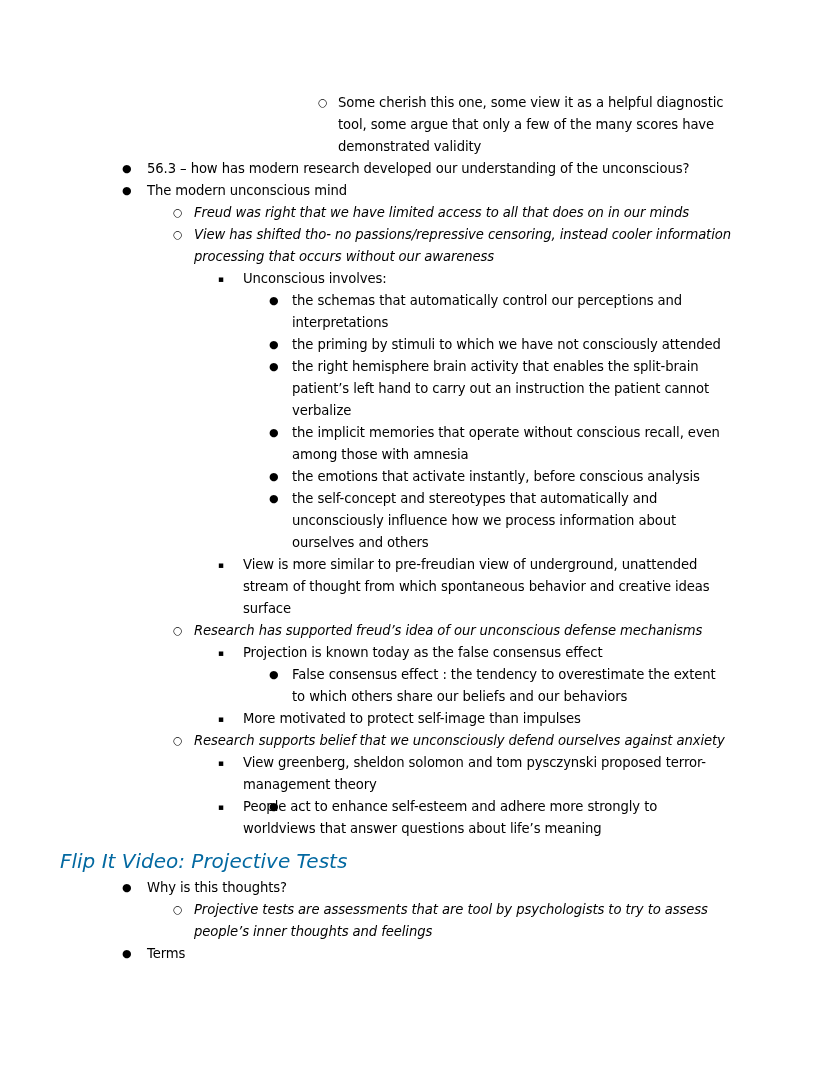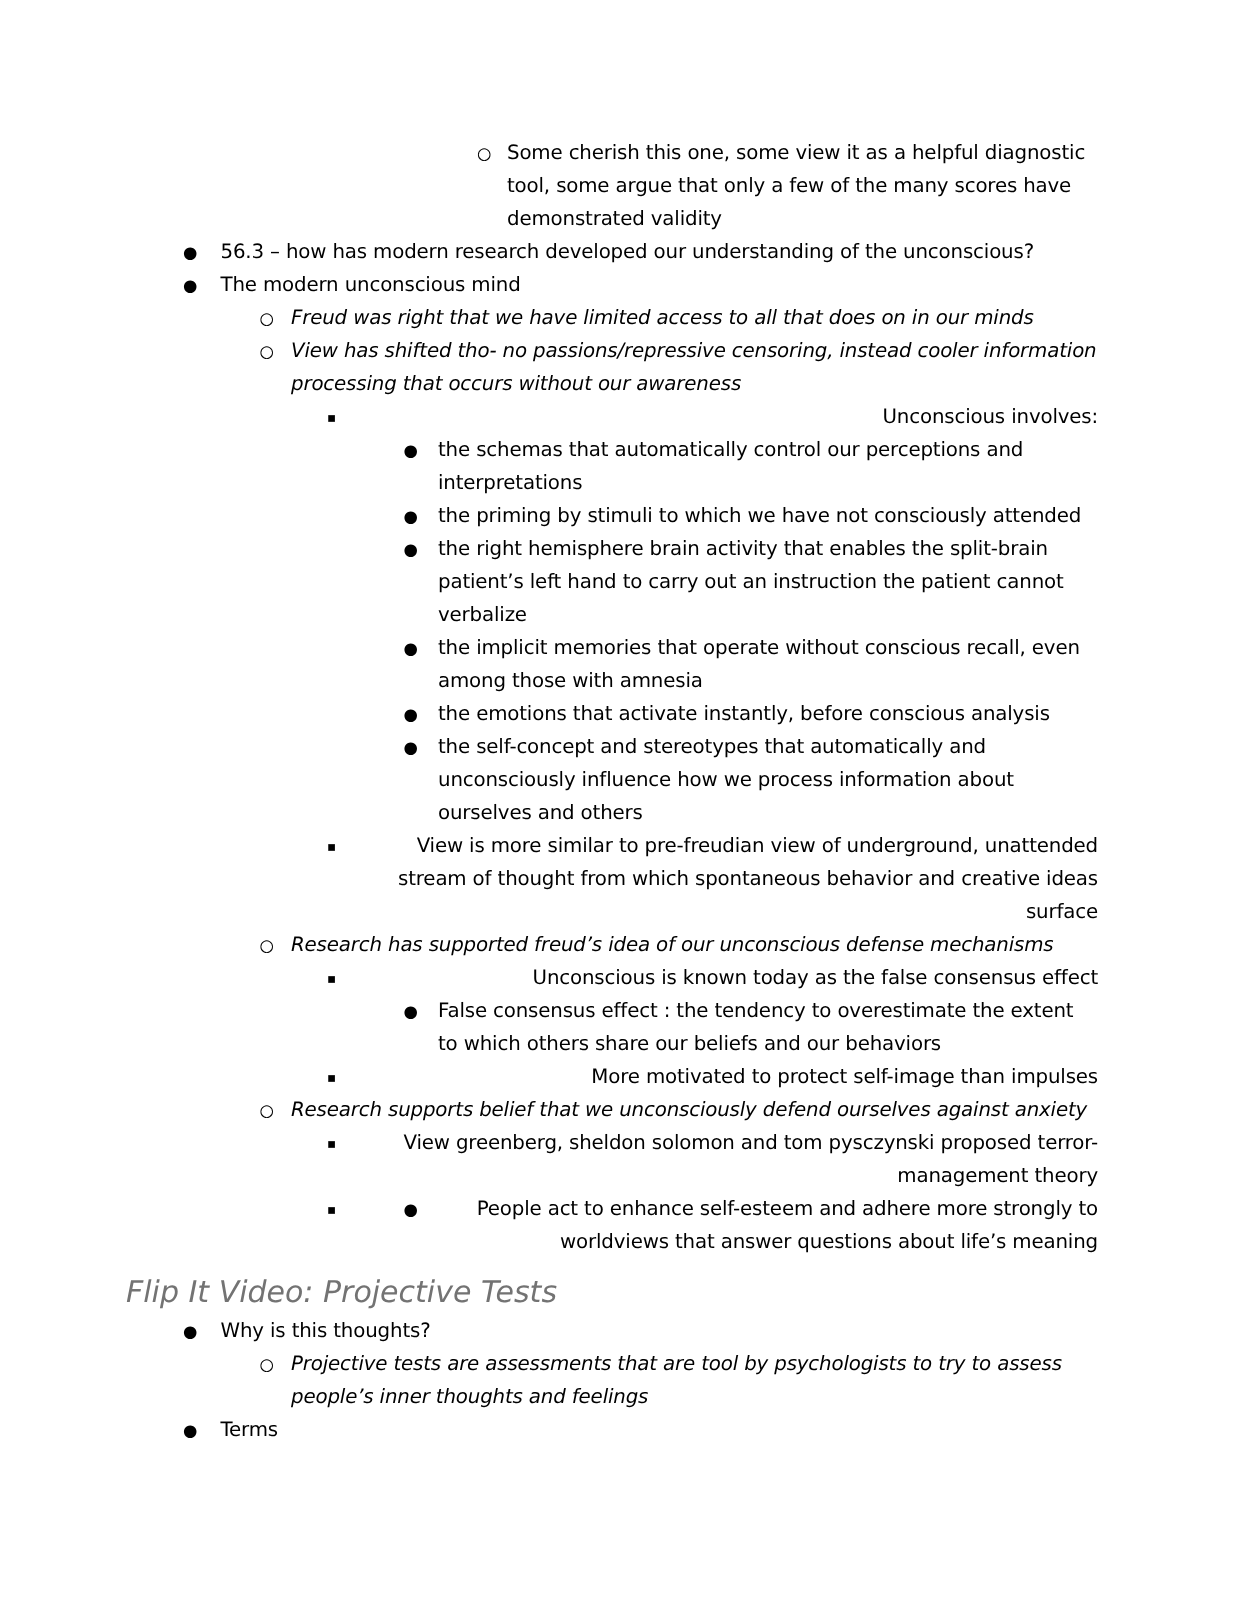--- a/index.html
+++ b/index.html
@@ -63,41 +63,41 @@
   
   .lvl1 > .marker { left: 122px; }
   .lvl1 > .body   { margin-left: 147px; margin-right: 96px; }
 
   
   .lvl2 > .marker { left: 173px; }
   .lvl2 > .body   { margin-left: 194px; margin-right: 96px; font-style: italic; }
 
   
   .lvl3 > .marker { left: 218px; }
-  .lvl3 > .body   { margin-left: 243px; margin-right: 96px; text-align: right; }
+  .lvl3 > .body   { margin-left: 243px; margin-right: 96px; }
 
   
   .lvl4 > .marker { left: 269px; }
   .lvl4 > .body   { margin-left: 292px; margin-right: 100px; }
 
   
   .lvl4c > .marker { left: 318px; }
   .lvl4c > .body   { margin-left: 338px; margin-right: 98px; }
 
   
   .section-heading {
     font-family: "DejaVu Sans", sans-serif;
     font-style: italic;
     font-size: 20px;
     line-height: 30px;
-    margin-left: 84px;
+    margin-left: 60px;
     margin-top: 6px;
     margin-bottom: 1px;
     white-space: nowrap;
-    color: #737373;
+    color: #0369a1;
   }
 </style>
 </head>
 <body>
 
 <div class="page">
   <div class="doc-body">
 
     <ul class="outline" id="outline-list">
         <li class="item lvl4c">
@@ -151,21 +151,21 @@
         <li class="item lvl3">
           <span class="marker square">▪</span>
           <span class="body">View is more similar to pre-freudian view of underground, unattended stream of thought from which spontaneous behavior and creative ideas surface</span>
         </li>
         <li class="item lvl2">
           <span class="marker circle">○</span>
           <span class="body">Research has supported freud’s idea of our unconscious defense mechanisms</span>
         </li>
         <li class="item lvl3">
           <span class="marker square">▪</span>
-          <span class="body">Unconscious is known today as the false consensus effect</span>
+          <span class="body">Projection is known today as the false consensus effect</span>
         </li>
         <li class="item lvl4">
           <span class="marker disc">●</span>
           <span class="body">False consensus effect : the tendency to overestimate the extent to which others share our beliefs and our behaviors</span>
         </li>
         <li class="item lvl3">
           <span class="marker square">▪</span>
           <span class="body">More motivated to protect self-image than impulses</span>
         </li>
         <li class="item lvl2">

